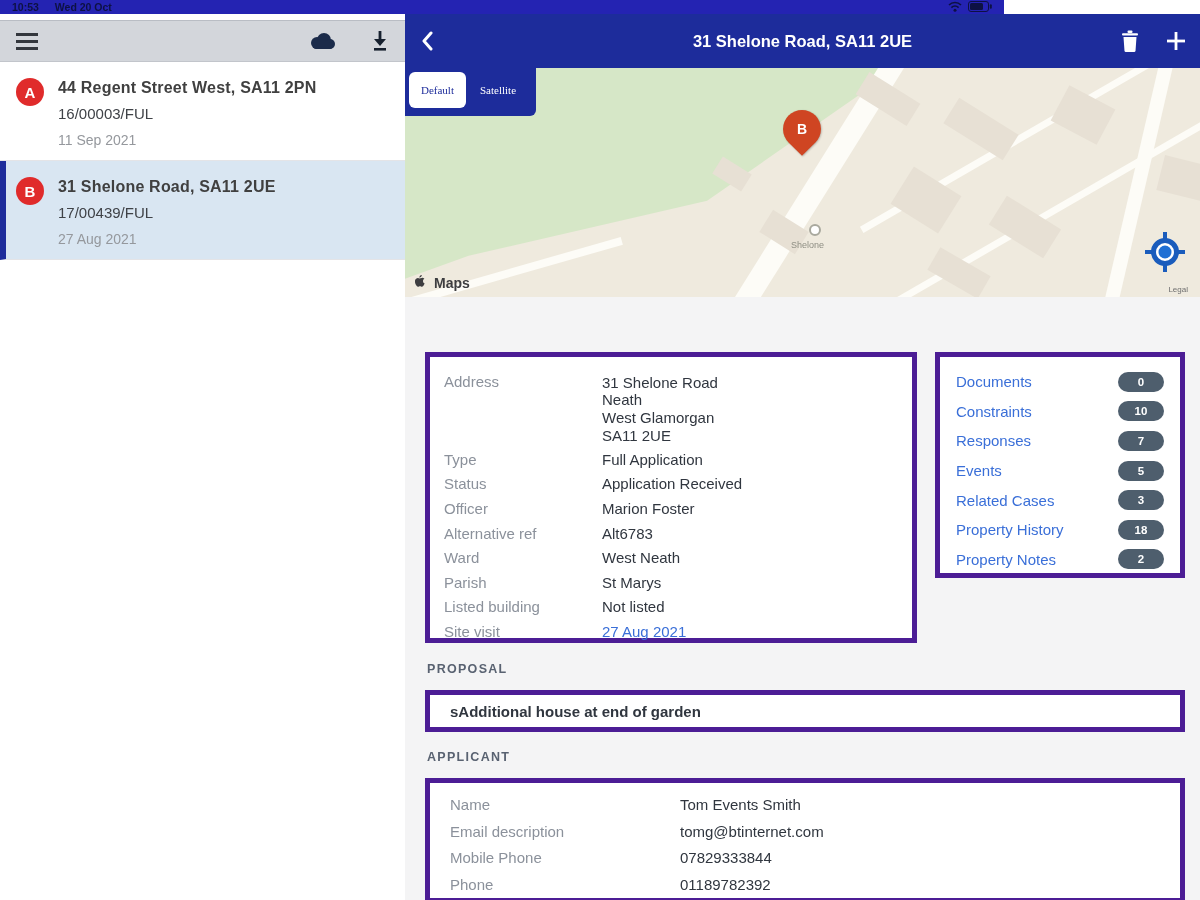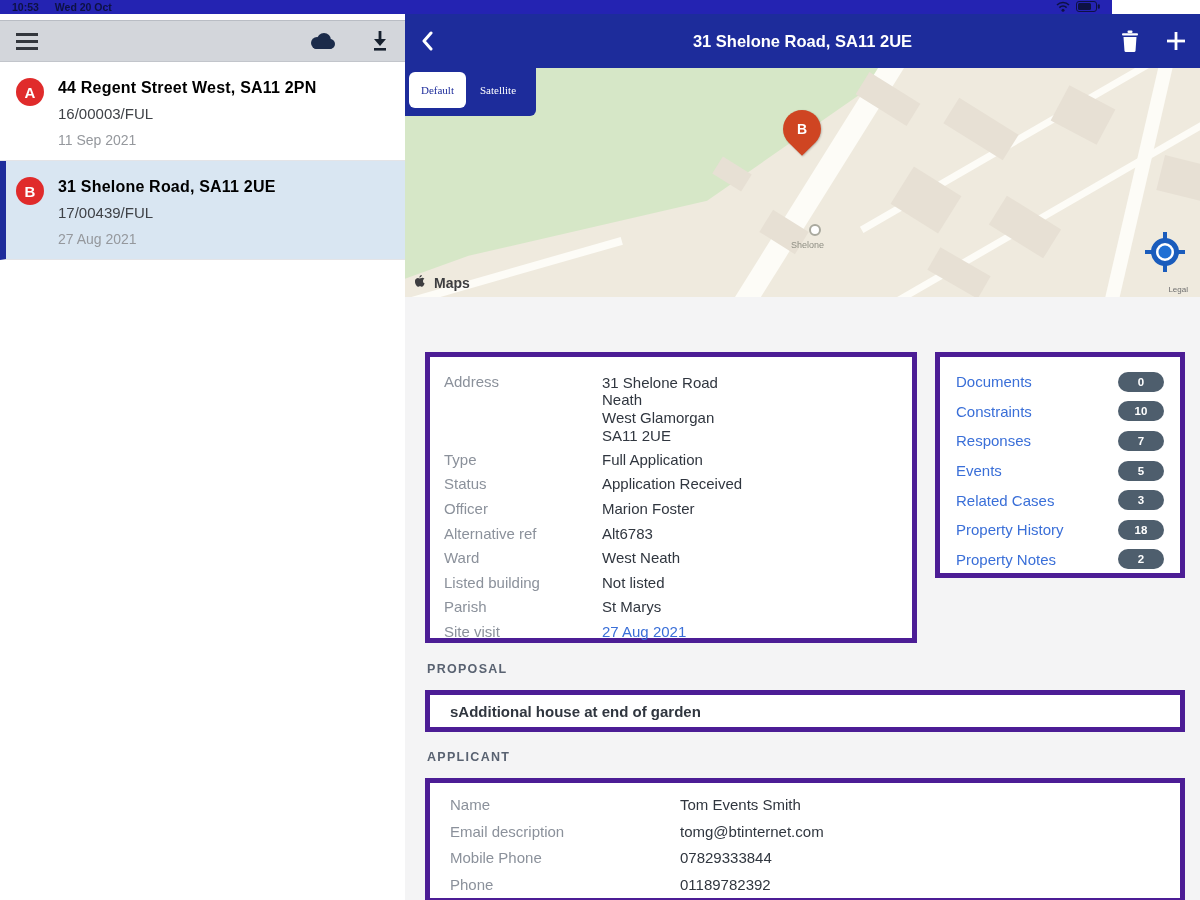--- a/index.html
+++ b/index.html
@@ -1,40 +1,40 @@
 <!DOCTYPE html>
 <html><head>
 <meta charset="utf-8">
 <style>
   * { margin:0; padding:0; box-sizing:border-box; }
   body { background:#000; font-family:"Liberation Sans", sans-serif; }
   .screen { position:relative; width:1200px; height:900px; background:#fff; overflow:hidden; }
 
   
-  .status-bar { position:absolute; left:0; top:0; width:1112px; height:14px; background:#2423b2;
+  .status-bar { position:absolute; left:0; top:0; width:1004px; height:14px; background:#2423b2;
     display:flex; align-items:center; justify-content:space-between; padding:0 12px; z-index:30; }
   .status-left { display:flex; gap:16px; font-size:10.5px; font-weight:700; color:#0d1143; }
   .status-right { display:flex; align-items:center; gap:6px; }
 
   
   .sidebar { position:absolute; left:0; top:14px; width:405px; height:886px; background:#fff; }
   .toolbar { position:absolute; left:0; top:6px; width:405px; height:42px; background:#d3d6db;
     border-top:1px solid #b9bdc4; border-bottom:1px solid #c2c5cb;
     display:flex; align-items:center; padding:0 16px; }
   .toolbar .spacer { flex:1; }
   .hamburger { display:flex; flex-direction:column; gap:4px; cursor:pointer; }
   .hamburger span { display:block; width:22px; height:3px; background:#33373d; }
   .toolbar-icon { margin-left:34px; cursor:pointer; display:flex; align-items:center; }
   .case-list { position:absolute; left:0; top:48px; width:405px; }
   .case-item { position:relative; padding:17px 16px 12px 58px; border-bottom:1px solid #e4e4e7; background:#fff; }
   .case-item.selected { background:#d9e6f2; border-left:6px solid #1d2c9b; padding-left:52px; }
   .case-item.selected .case-badge { left:10px; }
   .case-badge { position:absolute; left:16px; top:16px; width:28px; height:28px; border-radius:50%;
     background:#e02b2b; color:#fff; font-weight:700; font-size:15px; display:flex; align-items:center; justify-content:center; }
-  .case-title { font-size:16px; font-weight:700; color:#000000; letter-spacing:.2px; }
+  .case-title { font-size:16px; font-weight:700; color:#404040; letter-spacing:.2px; }
   .case-ref { font-size:15px; color:#3f4247; margin-top:8px; }
   .case-date { font-size:14px; color:#95989d; margin-top:10px; }
 
   
   .navbar { position:absolute; left:405px; top:14px; width:795px; height:54px; background:#1d2c9b;
     display:flex; align-items:center; z-index:20; }
   .nav-back { margin-left:16px; cursor:pointer; display:flex; align-items:center; }
   .nav-title { position:absolute; left:0; right:0; text-align:center; color:#fff; font-size:16.5px; font-weight:700; }
   .nav-actions { position:absolute; right:14px; display:flex; align-items:center; gap:26px; }
   .nav-actions > div { cursor:pointer; display:flex; align-items:center; }
@@ -258,26 +258,26 @@
         </div>
         <div class="field-row">
           <span class="f-label">Alternative ref</span>
           <span class="f-value">Alt6783</span>
         </div>
         <div class="field-row">
           <span class="f-label">Ward</span>
           <span class="f-value">West Neath</span>
         </div>
         <div class="field-row">
+          <span class="f-label">Parish</span>
+          <span class="f-value">St Marys</span>
+        </div>
+        <div class="field-row">
           <span class="f-label">Listed building</span>
           <span class="f-value">Not listed</span>
-        </div>
-        <div class="field-row">
-          <span class="f-label">Parish</span>
-          <span class="f-value">St Marys</span>
         </div>
         <div class="field-row">
           <span class="f-label">Site visit</span>
           <span class="f-value link">27 Aug 2021</span>
         </div>
       </div>
     <div class="card links-card">
         <div class="link-row">
           <span class="l-label">Documents</span>
           <span class="pill">0</span>

